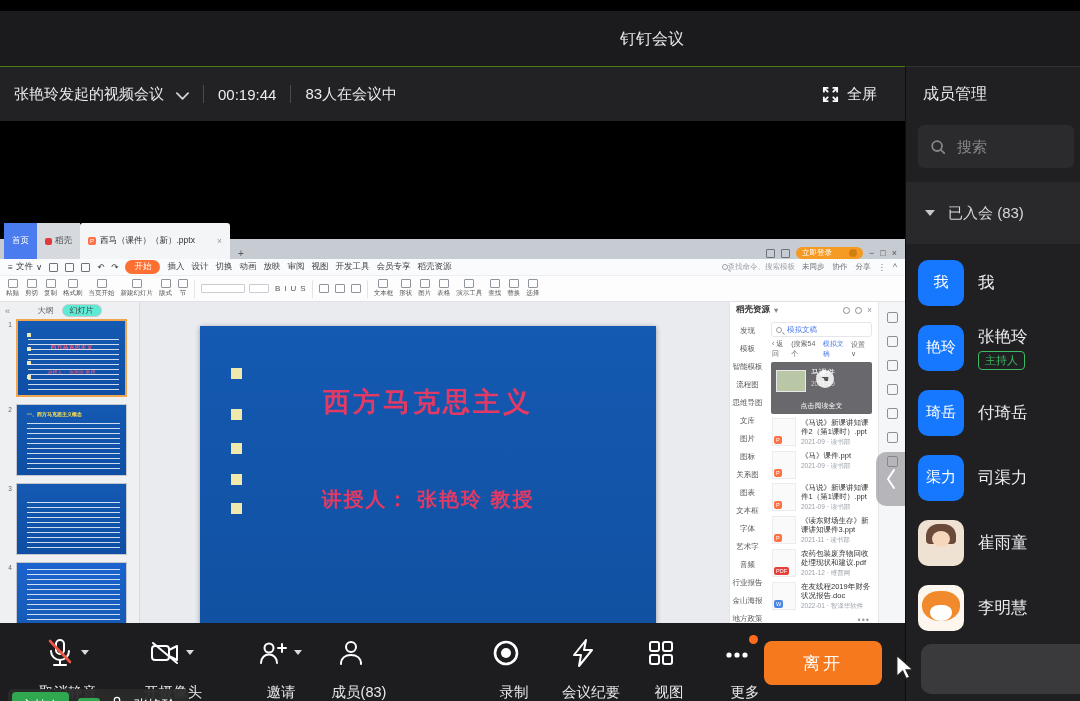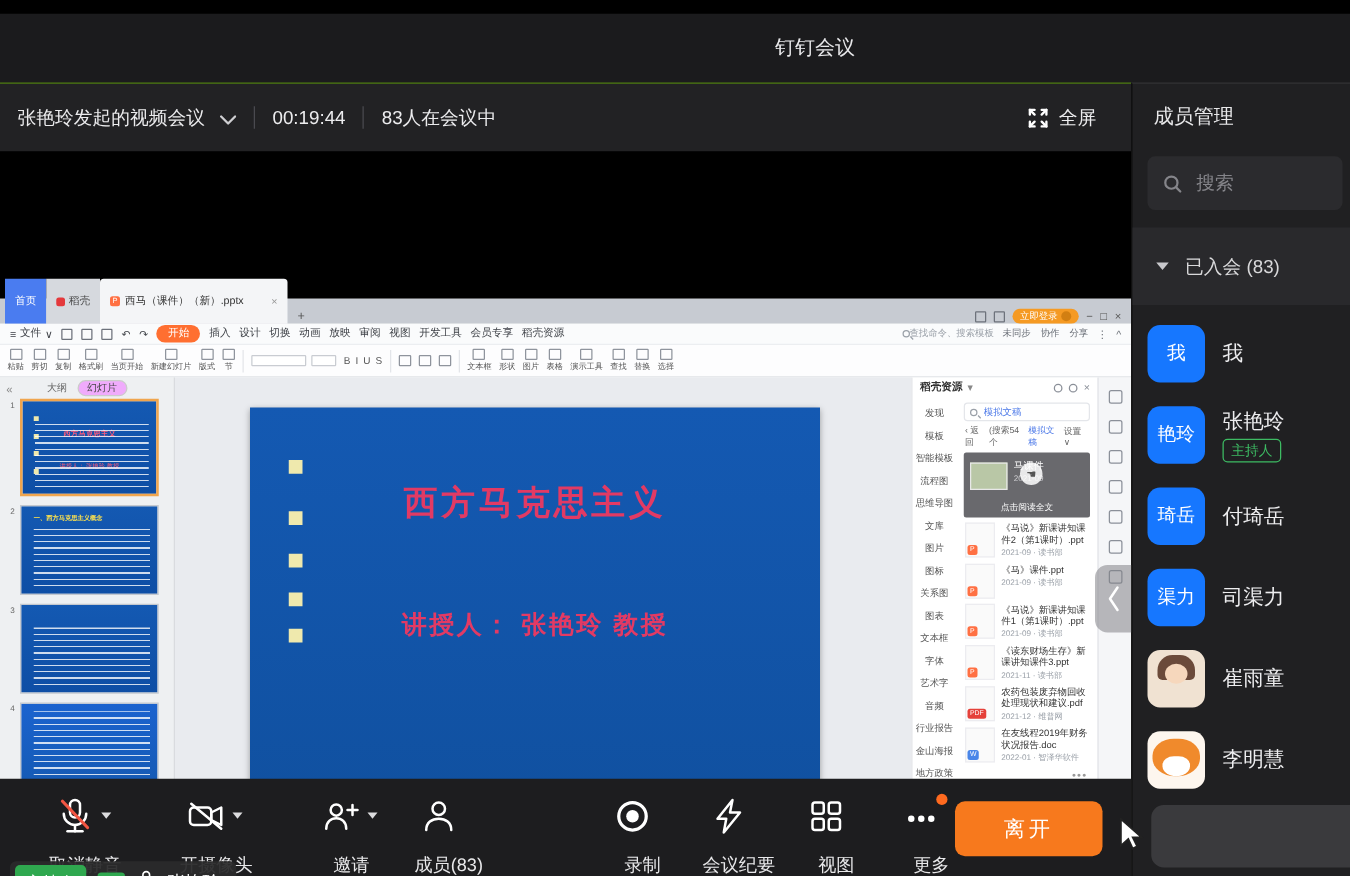--- a/index.html
+++ b/index.html
@@ -25,21 +25,21 @@
   .wtab{height:36px;display:flex;align-items:center;padding:0 8px;font-size:8.5px;}
   .wtab.home{background:#4a7cf0;color:#fff;margin-left:4px;}
   .wtab.docer{background:#d6d9de;color:#444;gap:3px;}
   .wtab.doc{background:#f4f5f7;color:#333;gap:4px;width:150px;border-radius:3px 3px 0 0;}
   .odot{width:7px;height:7px;border-radius:2px;background:#e4393c;}
   .psq{width:8px;height:8px;border-radius:2px;background:#ff7043;color:#fff;font-size:6px;line-height:8px;text-align:center;}
   .wx{color:#999;margin-left:auto;}
   .wplus{color:#555;font-size:10px;margin-left:8px;}
   .wtr{margin-left:auto;display:flex;align-items:center;gap:6px;padding-right:8px;}
   .gico{width:9px;height:9px;border:1px solid #6d727b;border-radius:1px;}
-  .login{background:#f59a23;color:#fff;border-radius:8px;font-size:7.5px;padding:1px 6px;display:flex;align-items:center;gap:3px;}
+  .login{background:#f59a23;color:#fff;border-radius:8px;font-size:7.5px;padding:1px 6px;display:flex;align-items:center;gap:17px;}
   .login i{width:8px;height:8px;border-radius:50%;background:#d27f12;display:inline-block;}
   .wctl{color:#555;font-size:9px;}
 
   .wmenubar{position:absolute;left:0;top:20px;width:100%;height:17px;background:#fafbfc;display:flex;align-items:center;gap:7px;padding:0 8px;font-size:8.5px;color:#3d4046;border-bottom:1px solid #eceef1;}
   .mfile{display:flex;gap:3px;align-items:center;}
   .startpill{background:#ff6f31;color:#fff;border-radius:8px;padding:1px 9px;}
   .msearch{margin-left:auto;display:flex;align-items:center;gap:0;color:#9aa0a8;font-size:7.5px;}
   .lens{width:6px;height:6px;border:1px solid #9aa0a8;border-radius:50%;position:relative;}
   .lens::after{content:"";position:absolute;left:5px;top:5px;width:3px;height:1px;background:#9aa0a8;transform:rotate(45deg);}
   .sync{display:flex;gap:8px;color:#6a6f77;font-size:7.5px;align-items:center;}
@@ -51,21 +51,21 @@
   .ric{width:10px;height:9px;border:1px solid #8f949d;border-radius:1px;}
   .fmt{display:flex;gap:4px;align-items:flex-end;font-size:8px;color:#555;}
   .fbox{width:44px;height:9px;border:1px solid #c9ccd2;border-radius:1px;background:#fff;}
   .fbox.small{width:20px;}
 
   .wbody{position:absolute;left:0;top:63px;right:0;bottom:14px;background:#e9ebef;}
   
   .lpanel{position:absolute;left:0;top:0;bottom:0;width:140px;background:#eef0f2;border-right:1px solid #d9dbdf;}
   .ltabs{height:17px;display:flex;align-items:center;gap:8px;justify-content:center;font-size:8px;color:#666;position:relative;}
   .coll{position:absolute;left:5px;color:#888;font-size:9px;}
-  .pill{background:#f0abfc;border:1px solid #ccc;border-radius:8px;padding:0 7px;line-height:11px;color:#444;}
+  .pill{background:#5eead4;border:1px solid #ccc;border-radius:8px;padding:0 7px;line-height:11px;color:#444;}
   .thumbrow{display:flex;margin:0 12px 7px 4px;}
   .tnum{width:12px;font-size:6.5px;color:#666;padding-top:2px;text-align:center;}
   .thumb{flex:1;height:72px;background:linear-gradient(180deg,#1459b2,#0e4ea5);border:1px solid #c4c8ce;position:relative;overflow:hidden;}
   .thumbrow.sel .thumb{border:2px solid #f0a54e;height:78px;}
   .t-title{position:absolute;top:22px;left:0;right:0;text-align:center;color:#ff5a7a;font-size:6px;font-weight:bold;}
   .t-sub{position:absolute;top:48px;left:0;right:0;text-align:center;color:#ff5a7a;font-size:5px;}
   .thumb.v1::before{content:"";position:absolute;left:9px;top:12px;width:4px;height:55px;background:repeating-linear-gradient(180deg,#efe9ad 0 4px,transparent 4px 14px);}
   .t-head{position:absolute;top:6px;left:10px;right:4px;color:#ffe34d;font-size:5px;font-weight:bold;}
   .fake{position:absolute;left:10px;right:6px;top:18px;bottom:5px;background:repeating-linear-gradient(180deg,rgba(255,255,255,.8) 0 1px,transparent 1px 5px);}
   .thumb.v4 .fake,.thumb.v5 .fake{top:6px;}

